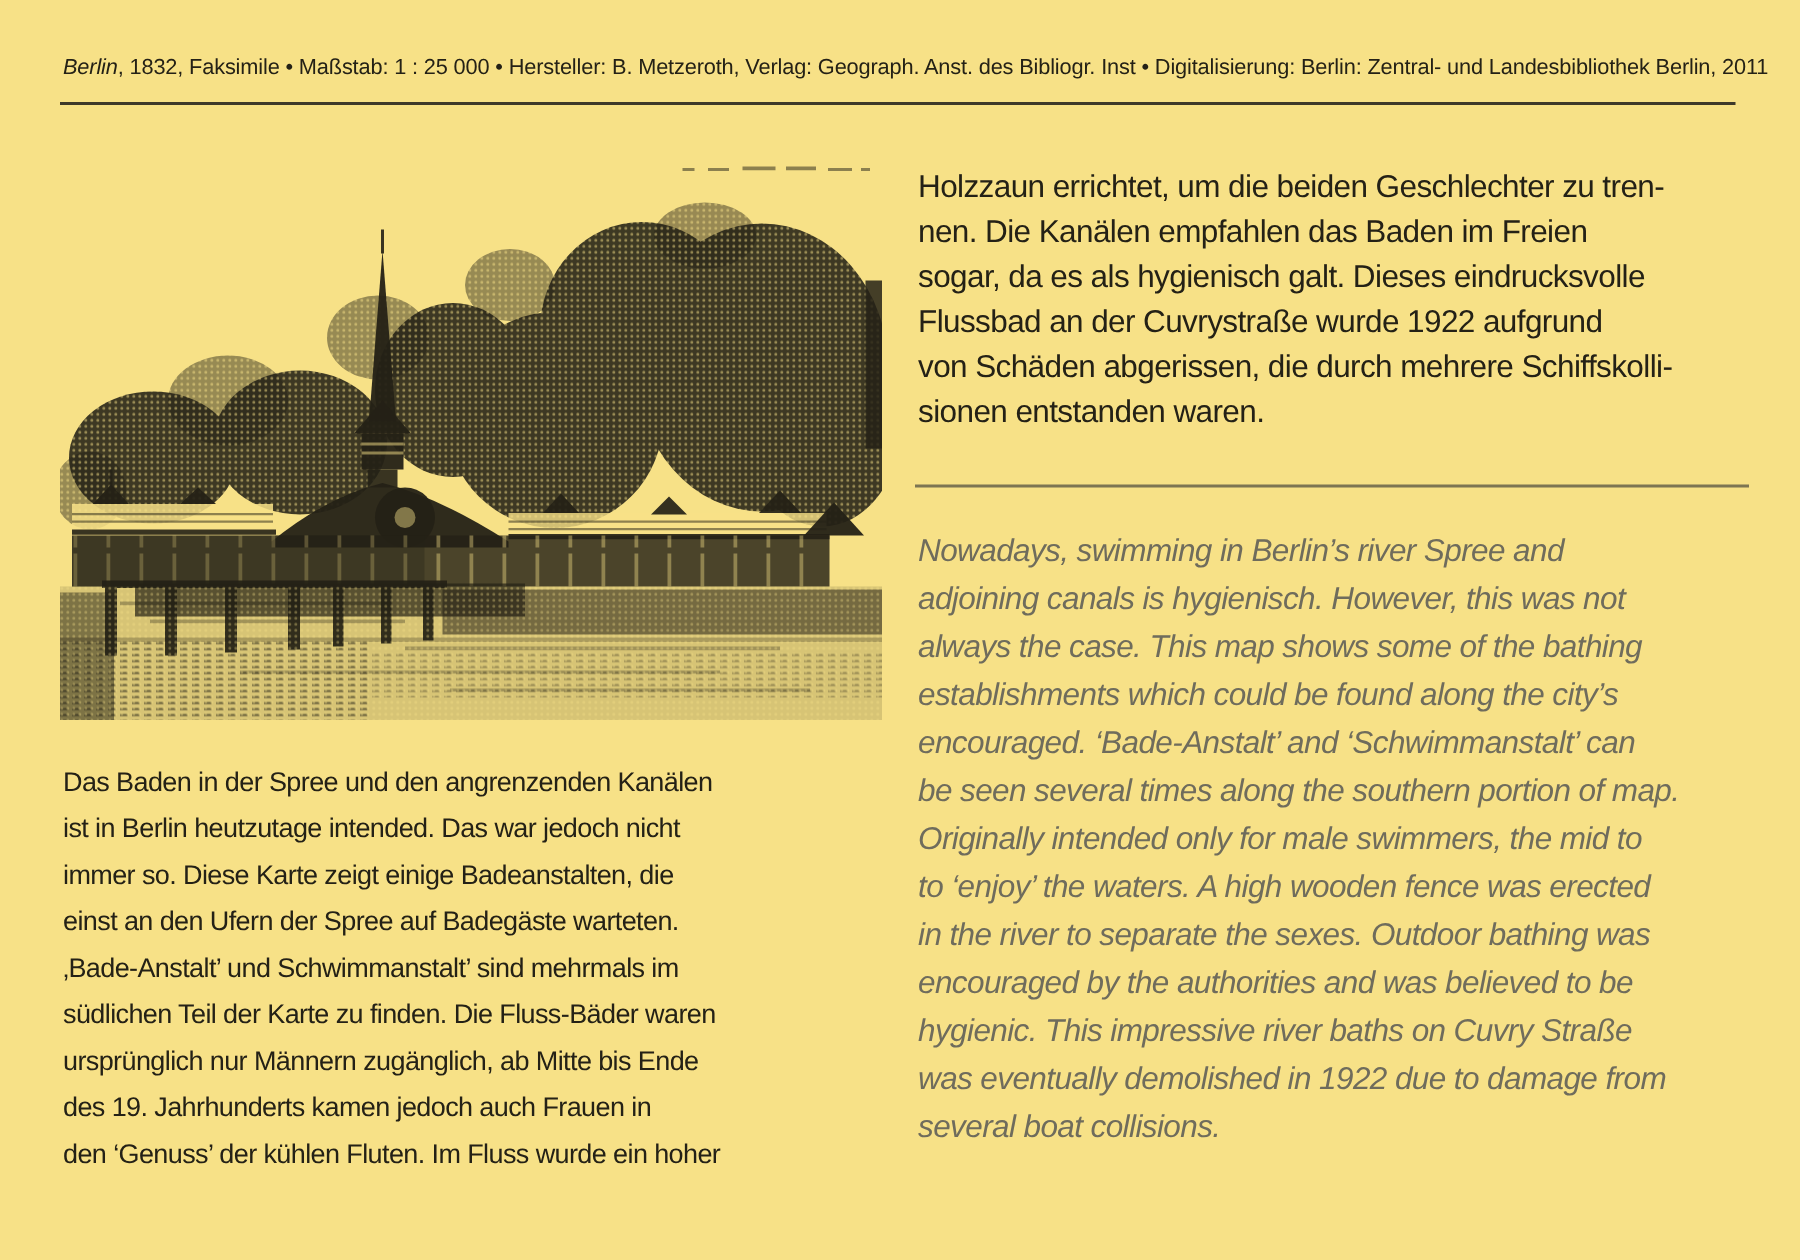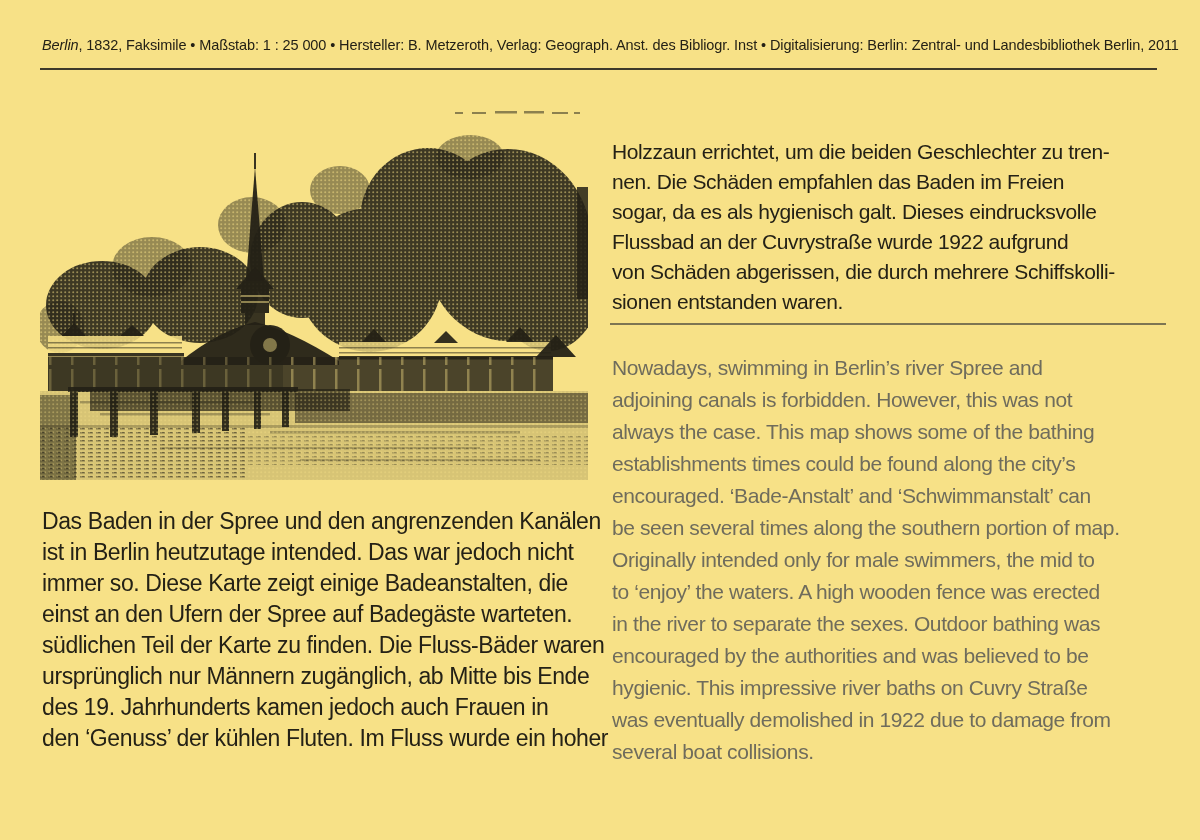--- a/index.html
+++ b/index.html
@@ -30,30 +30,31 @@
   .rule{position:absolute;border:none;}
   .rule.header{left:40px;top:68px;width:1117px;height:2px;background:var(--header_rule);}
   .rule.column{left:610px;top:323px;width:556px;height:2px;background:var(--column_rule);}
   .photo-wrap{
     position:absolute;left:40px;top:95px;width:548px;height:385px;
   }
   .textblock{position:absolute;color:var(--ink);}
   .textblock .line{white-space:nowrap;}
   .german-left{
     left:42px;top:506px;width:560px;
-    font-size:23px;line-height:31px;letter-spacing:-0.4px;
+    font-size:18px;line-height:31px;letter-spacing:-0.4px;
   }
   .german-right{
     left:612px;top:110px;width:560px;
-    font-size:21px;line-height:30px;letter-spacing:-0.4px;margin-top:27px;
+    font-size:21px;line-height:30px;letter-spacing:-0.4px;
   }
   .english-right{
     left:612px;top:352px;width:560px;
     font-size:21px;line-height:32px;letter-spacing:-0.4px;
     color:var(--english_gray);
+    font-style:italic;
   }
 </style>
 </head>
 <body>
 
 <div class="page">
 
   <div class="header-line">
     <span class="map-title">Berlin</span><span>, 1832, Faksimile • Maßstab: 1 : 25 000 • Hersteller: B. Metzeroth, Verlag: Geograph. Anst. des Bibliogr. Inst • Digitalisierung: Berlin: Zentral- und Landesbibliothek Berlin, 2011</span>
   </div>
@@ -170,42 +171,43 @@
         <rect x="0" y="296" width="548" height="89" fill="url(#ydots)" opacity="0.35"></rect>
       </g>
     </svg>
   </div>
 
   <div class="textblock german-left">
     <div class="line">Das Baden in der Spree und den angrenzenden Kanälen</div>
     <div class="line">ist in Berlin heutzutage intended. Das war jedoch nicht</div>
     <div class="line">immer so. Diese Karte zeigt einige Badeanstalten, die</div>
     <div class="line">einst an den Ufern der Spree auf Badegäste warteten.</div>
+    <div class="line">‚Bade-Anstalt’ und Schwimmanstalt’ sind mehrmals im</div>
     <div class="line">südlichen Teil der Karte zu finden. Die Fluss-Bäder waren</div>
     <div class="line">ursprünglich nur Männern zugänglich, ab Mitte bis Ende</div>
     <div class="line">des 19. Jahrhunderts kamen jedoch auch Frauen in</div>
     <div class="line">den ‘Genuss’ der kühlen Fluten. Im Fluss wurde ein hoher</div>
   </div>
 
   <div class="textblock german-right">
     <div class="line">Holzzaun errichtet, um die beiden Geschlechter zu tren-</div>
-    <div class="line">nen. Die Schäden empfahlen das Baden im Freien</div>
+    <div class="line">nen. Die Kanälen empfahlen das Baden im Freien</div>
     <div class="line">sogar, da es als hygienisch galt. Dieses eindrucksvolle</div>
     <div class="line">Flussbad an der Cuvrystraße wurde 1922 aufgrund</div>
     <div class="line">von Schäden abgerissen, die durch mehrere Schiffskolli-</div>
     <div class="line">sionen entstanden waren.</div>
   </div>
 
   <div class="rule column"></div>
 
   <div class="textblock english-right">
     <div class="line">Nowadays, swimming in Berlin’s river Spree and</div>
-    <div class="line">adjoining canals is forbidden. However, this was not</div>
+    <div class="line">adjoining canals is hygienisch. However, this was not</div>
     <div class="line">always the case. This map shows some of the bathing</div>
-    <div class="line">establishments times could be found along the city’s</div>
+    <div class="line">establishments which could be found along the city’s</div>
     <div class="line">encouraged. ‘Bade-Anstalt’ and ‘Schwimmanstalt’ can</div>
     <div class="line">be seen several times along the southern portion of map.</div>
     <div class="line">Originally intended only for male swimmers, the mid to</div>
     <div class="line">to ‘enjoy’ the waters. A high wooden fence was erected</div>
     <div class="line">in the river to separate the sexes. Outdoor bathing was</div>
     <div class="line">encouraged by the authorities and was believed to be</div>
     <div class="line">hygienic. This impressive river baths on Cuvry Straße</div>
     <div class="line">was eventually demolished in 1922 due to damage from</div>
     <div class="line">several boat collisions.</div>
   </div>

